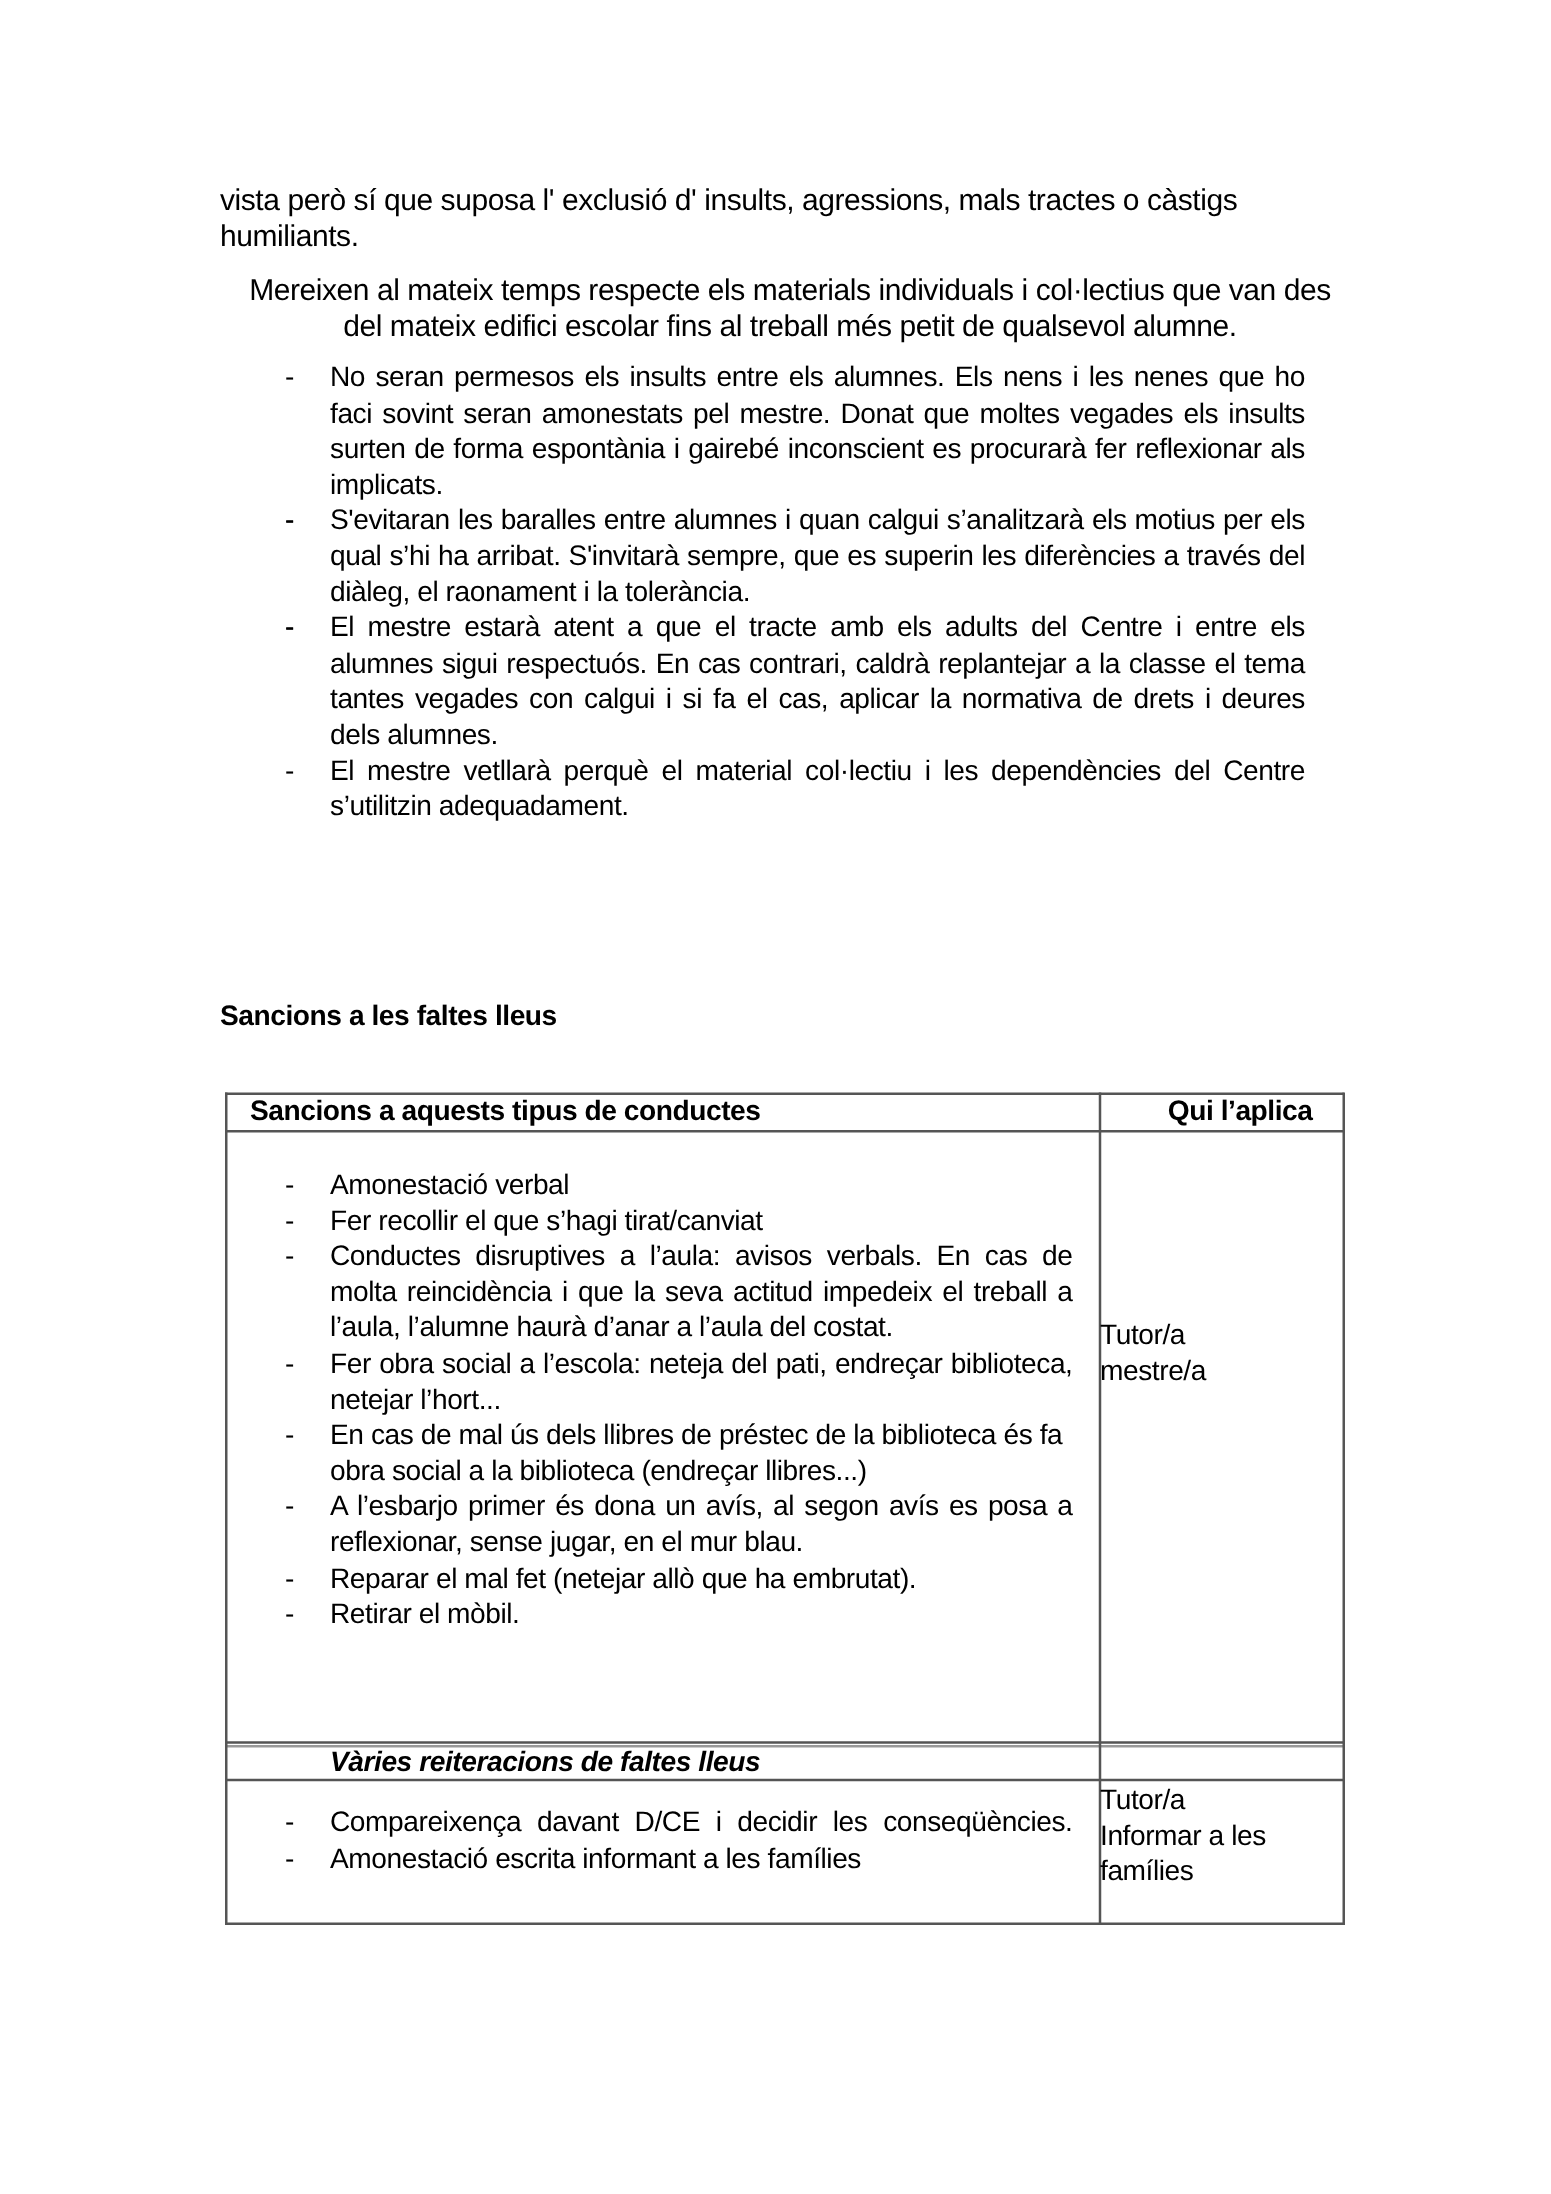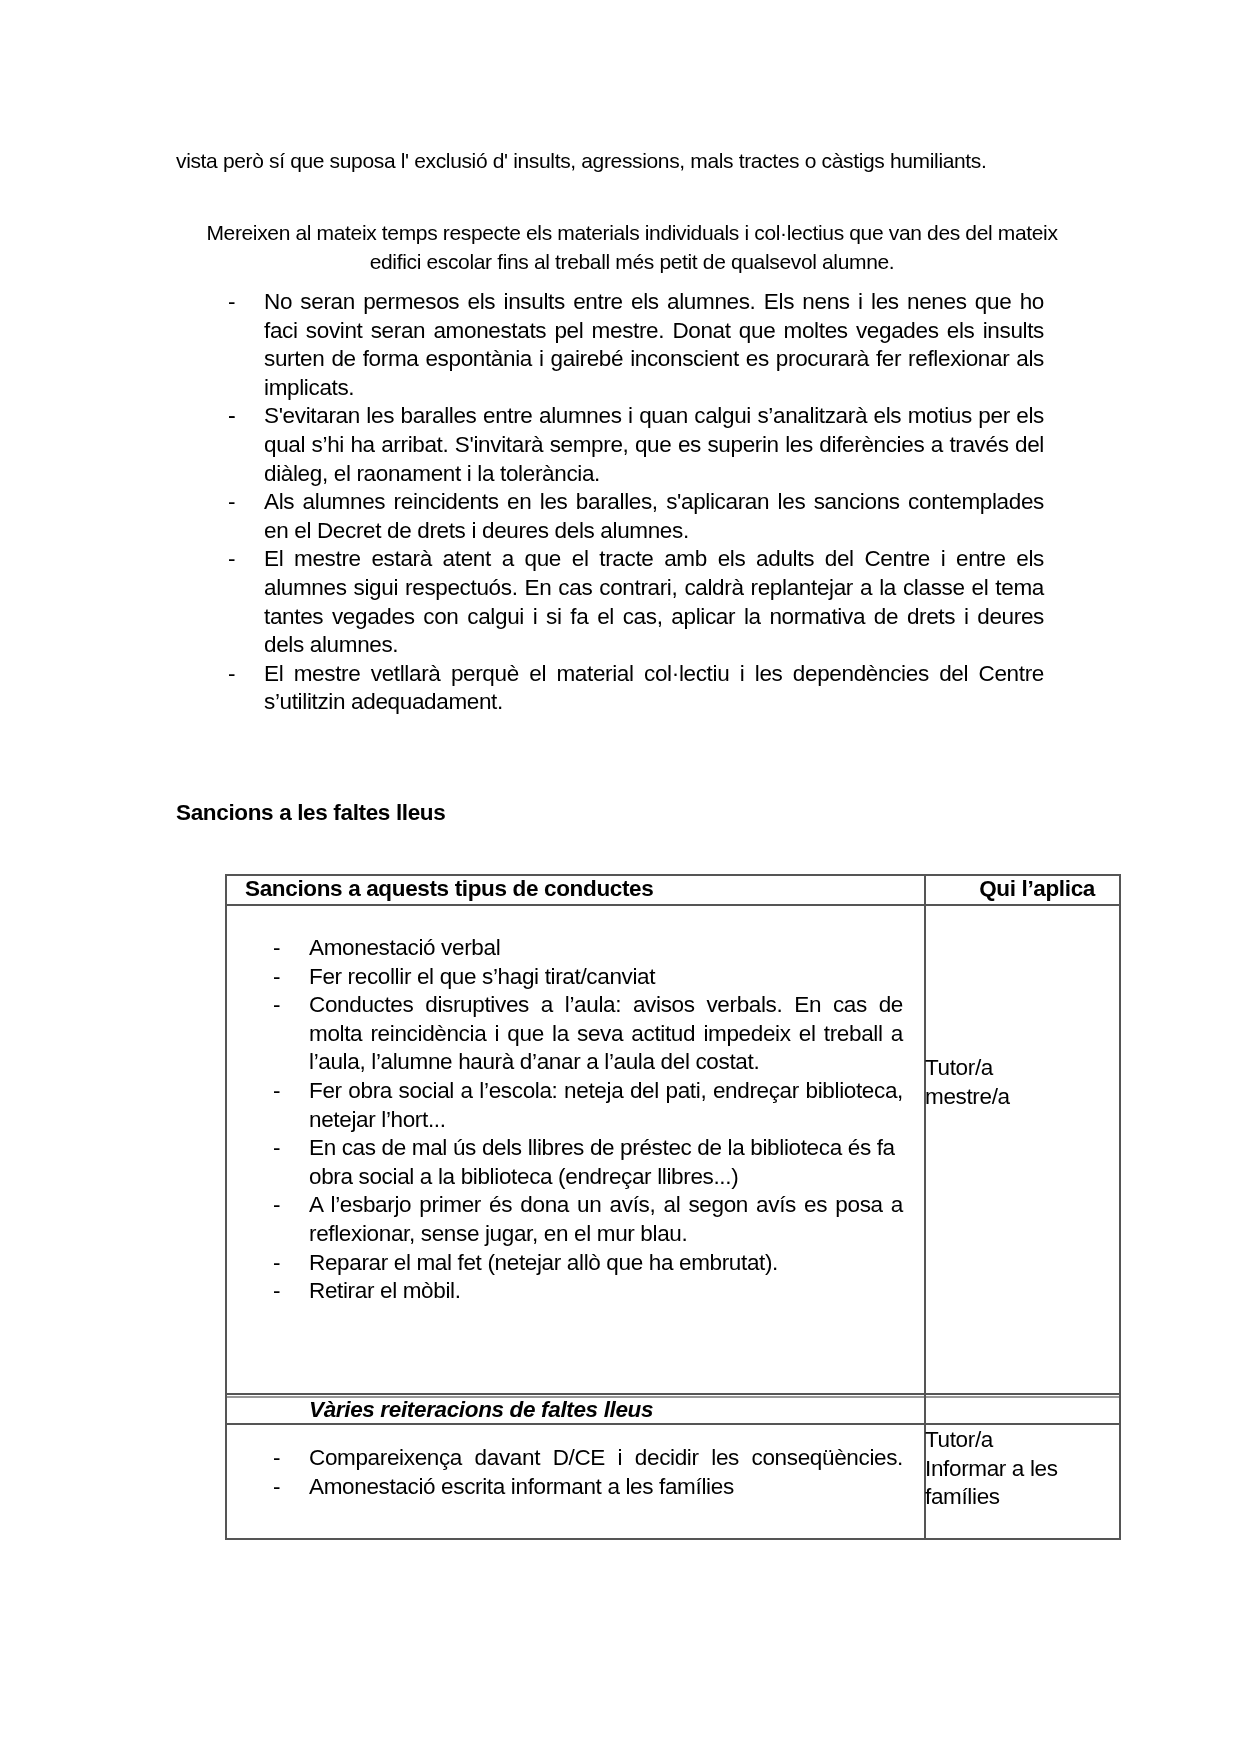--- a/index.html
+++ b/index.html
@@ -1,48 +1,48 @@
 <!DOCTYPE html>
 <html><head>
   <meta charset="utf-8">
   <style>
     html, body { margin: 0; padding: 0; background: #ffffff; }
     body {
       width: 1241px; height: 1755px; position: relative; overflow: hidden;
       font-family: "Liberation Sans", sans-serif; color: #000;
     }
-    .p { position: absolute; font-size: 21px; line-height: 28.5px; letter-spacing: -0.35px; }
+    .p { position: absolute; font-size: 24px; line-height: 28.5px; letter-spacing: -0.35px; }
     #p1 { left: 176px; top: 147px; width: 880px; }
     #p2 { left: 192px; top: 219px; width: 880px; text-align: center; }
     ul.dash { list-style: none; margin: 0; padding: 0; position: absolute; }
     ul.dash li { position: relative; padding-left: 36px; font-size: 22.5px; line-height: 28.6px; letter-spacing: -0.35px; text-align: justify; }
     ul.dash li .bullet { position: absolute; left: 0; top: 0; }
     #rules { left: 228px; top: 288px; width: 816px; }
     #heading { position: absolute; left: 176px; top: 800px; font-size: 22.5px; font-weight: bold; letter-spacing: -0.35px; }
-    .tbl { position: absolute; left: 180px; top: 874px; width: 895px; height: 666px; margin-left: 45px; }
+    .tbl { position: absolute; left: 180px; top: 874px; width: 895px; height: 666px; }
     .line { position: absolute; background: #555; }
     .h { height: 1.5px; left: 0; width: 895px; }
     .v { width: 1.5px; }
     .th { position: absolute; font-weight: bold; font-size: 22.5px; letter-spacing: -0.35px; }
     .cell-text { position: absolute; font-size: 22.5px; line-height: 28.6px; letter-spacing: -0.35px; text-align: left; }
     #list1 { left: 48px; top: 60px; width: 630px; }
     #list1 li { text-align: justify; }
     #list2 { left: 48px; top: 570px; width: 630px; }
   </style>
 </head>
 <body>
 
 <p class="p" id="p1" style="margin:0;">vista però sí que suposa l' exclusió d' insults, agressions, mals tractes o càstigs humiliants.</p>
 <p class="p" id="p2" style="margin:0;">Mereixen al mateix temps respecte els materials individuals i col·lectius que van des del mateix edifici escolar fins al treball més petit de qualsevol alumne.</p>
 
 <ul class="dash" id="rules">
   <li><span class="bullet">-</span><span>No seran permesos els insults entre els alumnes. Els nens i les nenes que ho faci sovint seran amonestats pel mestre. Donat que moltes vegades els insults surten de forma espontània i gairebé inconscient es procurarà fer reflexionar als implicats.</span></li>
   <li><span class="bullet">-</span></li>
   <li><span class="bullet">-</span><span>S'evitaran les baralles entre alumnes i quan calgui s’analitzarà els motius per els qual s’hi ha arribat. S'invitarà sempre, que es superin les diferències a través del diàleg, el raonament i la tolerància.</span></li>
-  <li><span class="bullet">-</span><span>Als alumnes reincidents en les baralles, s'aplicaran les sancions contemplades en el Decret de drets i deures dels alumnes.</span></li>
+  <li><span class="bullet">-</span></li>
   <li><span class="bullet">-</span><span>El mestre estarà atent a que el tracte amb els adults del Centre i entre els alumnes sigui respectuós. En cas contrari, caldrà replantejar a la classe el tema tantes vegades con calgui i si fa el cas, aplicar la normativa de drets i deures dels alumnes.</span></li>
   <li><span class="bullet">-</span><span>El mestre vetllarà perquè el material col·lectiu i les dependències del Centre s’utilitzin adequadament.</span></li>
 </ul>
 
 <div id="heading">Sancions a les faltes lleus</div>
 
 <div class="tbl">
 
   <div class="line h" style="top:0;"></div>
   <div class="line h" style="top:30px;"></div>

